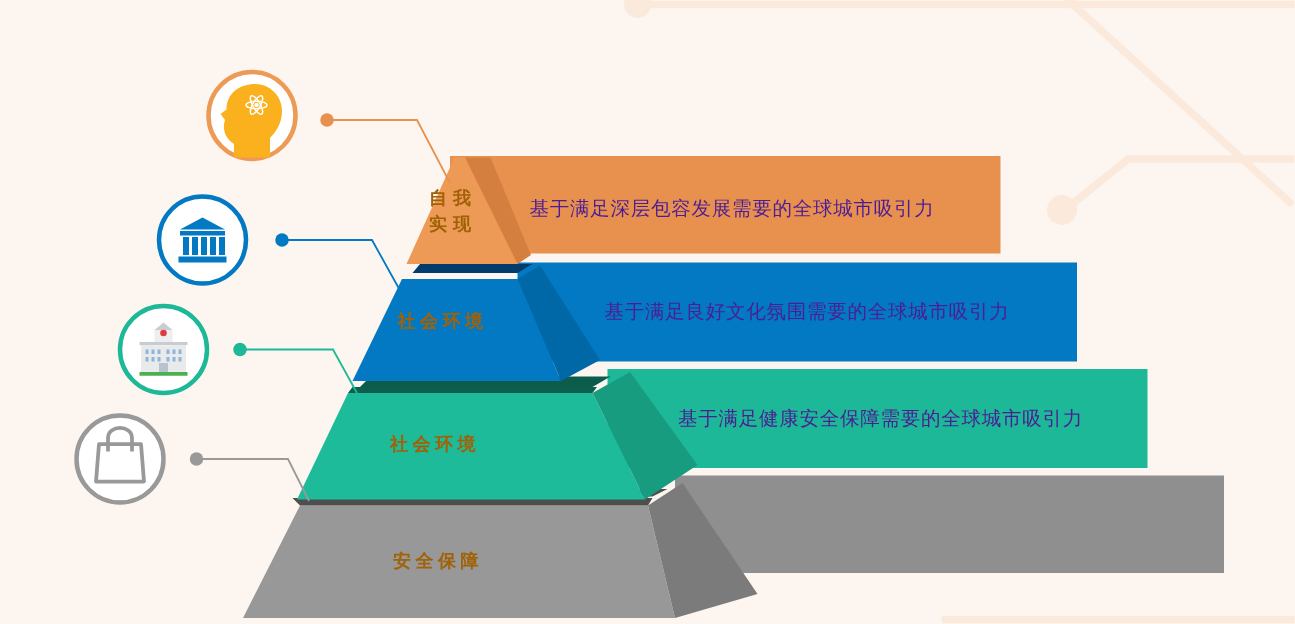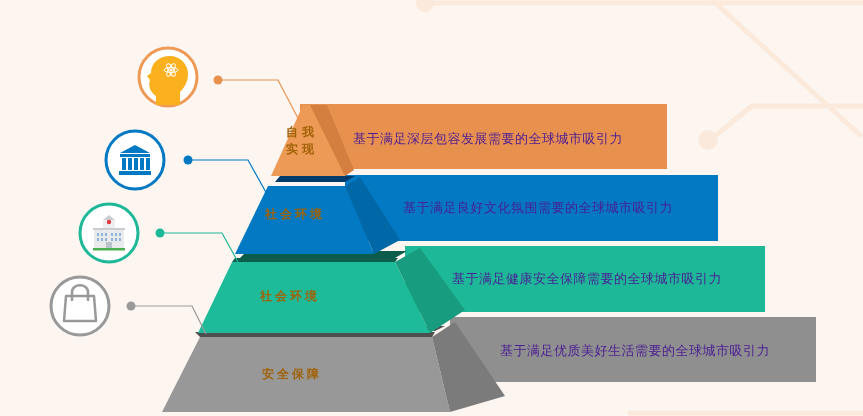--- a/index.html
+++ b/index.html
@@ -135,15 +135,14 @@
     <div>自我</div>
     <div>实现</div>
   </div>
   <div class="level-label" style="left:265px;top:206px;width:80px;">社会环境</div>
   <div class="level-label" style="left:260px;top:288px;width:84px;">社会环境</div>
   <div class="level-label" style="left:262px;top:366px;width:84px;">安全保障</div>
 
   <div class="banner-text" style="left:353px;top:130px;">基于满足深层包容发展需要的全球城市吸引力</div>
   <div class="banner-text" style="left:452px;top:270px;">基于满足健康安全保障需要的全球城市吸引力</div>
   <div class="banner-text" style="left:403px;top:199px;">基于满足良好文化氛围需要的全球城市吸引力</div>
-  <div class="banner-text" style="left:500px;top:342px;">基于满足优质美好生活需要的全球城市吸引力</div>
 
 </div>
 
 </body></html>

